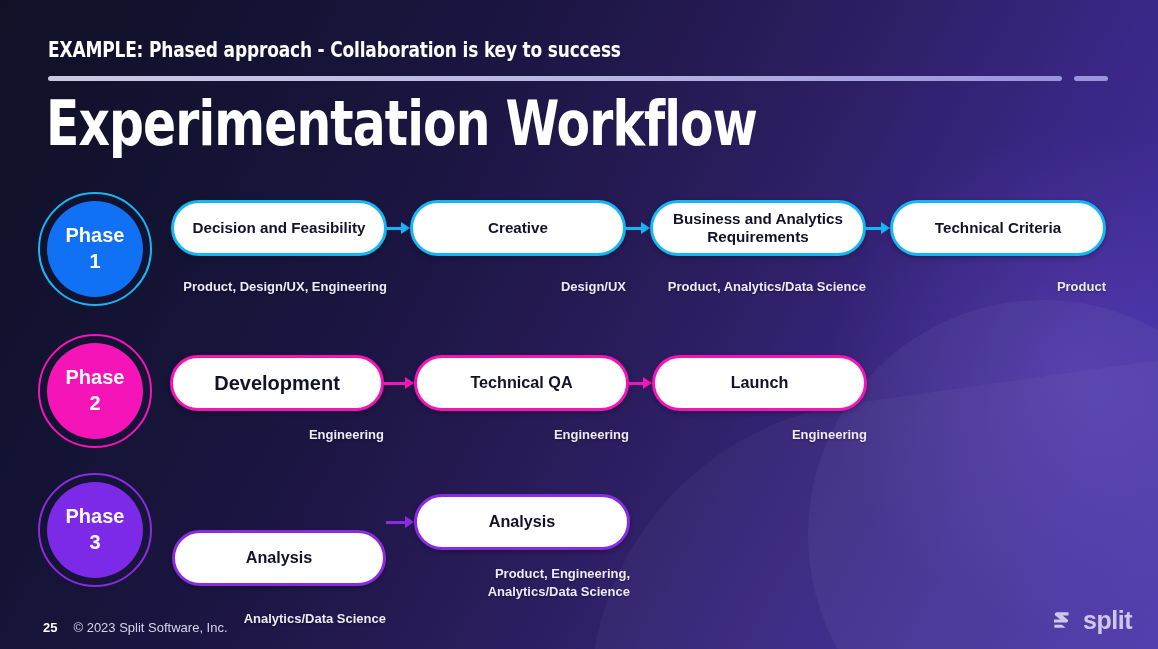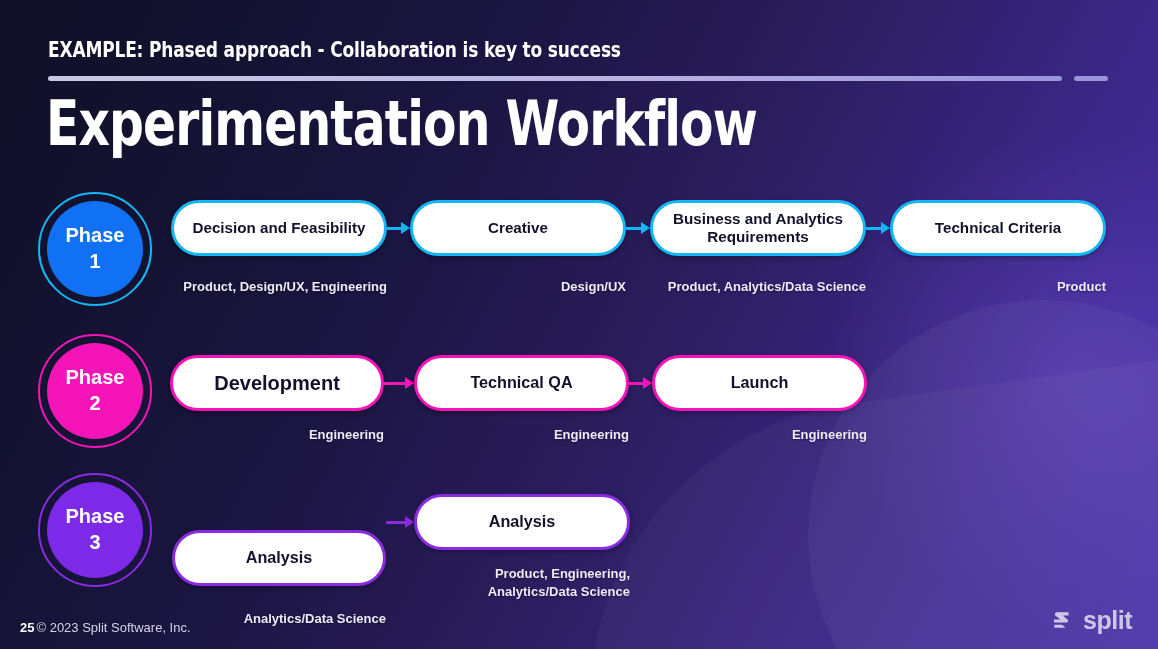--- a/index.html
+++ b/index.html
@@ -104,21 +104,21 @@
   .arrow .shaft { position:absolute; left:0; top:5px; height:2.5px; width:calc(100% - 8px); }
   .arrow .head {
     position:absolute; right:0; top:0;
     width:0; height:0;
     border-top:6px solid transparent;
     border-bottom:6px solid transparent;
     border-left:9px solid;
   }
 
   
-  #footer { position:absolute; left:20px; bottom:14px; display:flex; align-items:center; gap:2px; }
+  #footer { position:absolute; left:43px; bottom:14px; display:flex; align-items:center; gap:16px; }
   #page-number { color:#ffffff; font-size:13px; font-weight:bold; }
   #copyright { color:#d6d3e8; font-size:13px; }
 
   #logo { position:absolute; right:26px; bottom:16px; display:flex; align-items:center; gap:8px; }
   #logo-wordmark {
     color:#cdc7ea; font-size:25px; font-weight:bold; letter-spacing:-0.5px;
     line-height:1;
   }
 </style>
 </head>

